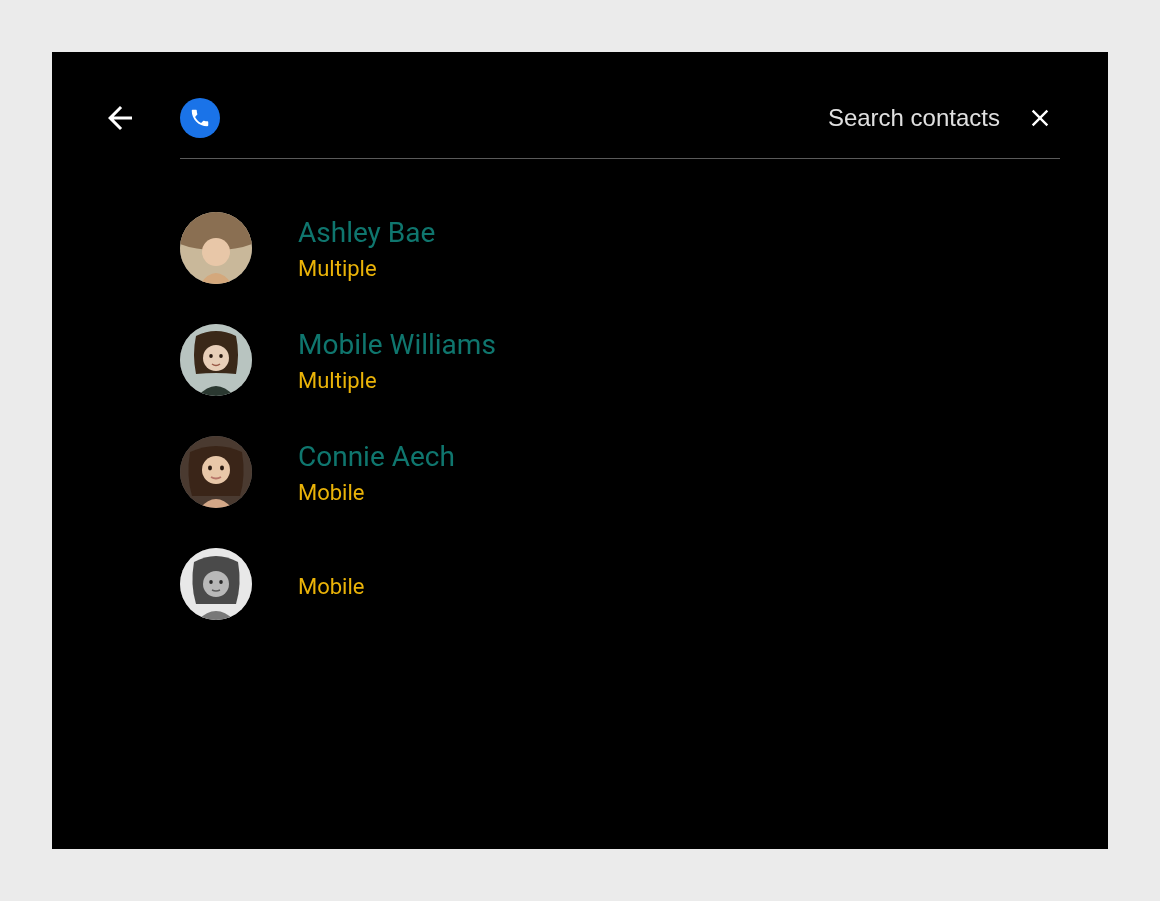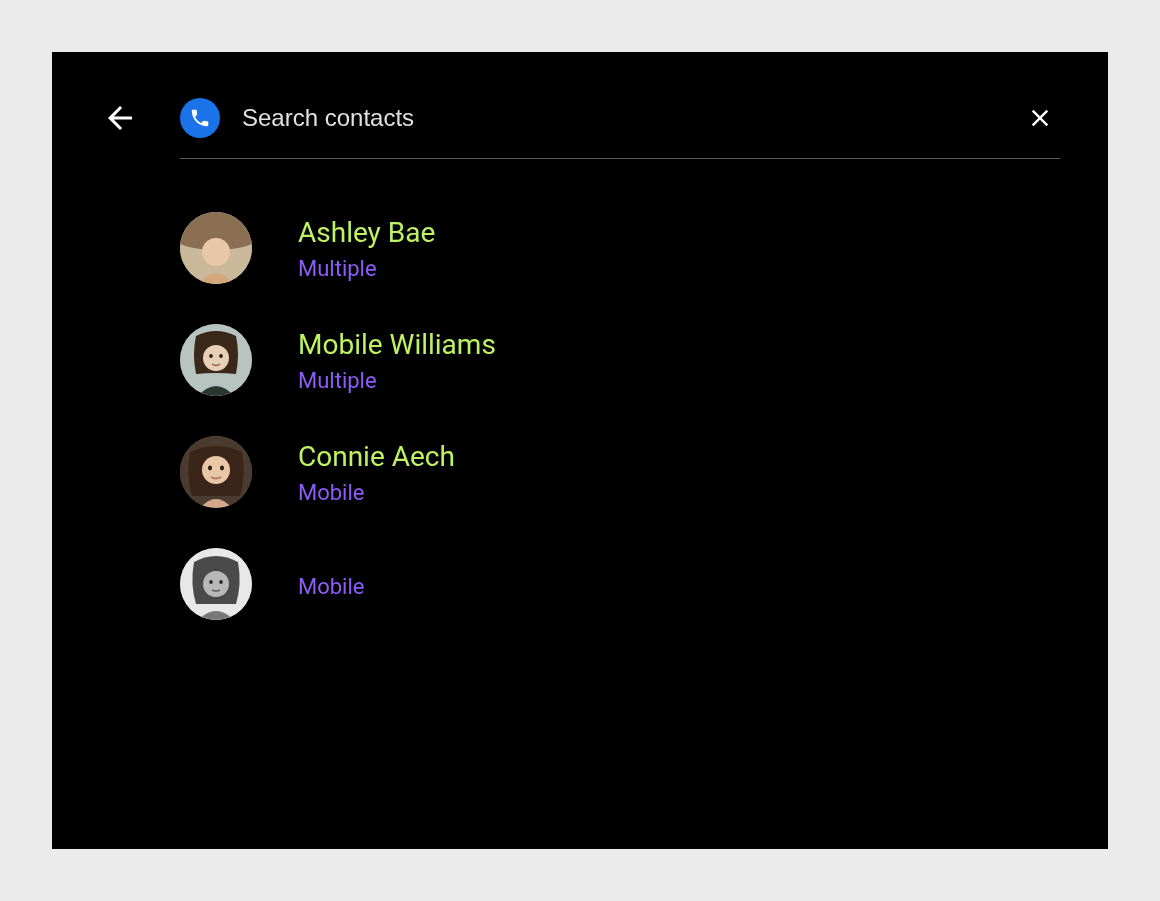--- a/index.html
+++ b/index.html
@@ -69,20 +69,21 @@
       fill: #ffffff;
     }
     .search-input {
       flex: 1;
       background: transparent;
       border: none;
       outline: none;
       color: #ffffff;
       font-size: 24px;
       font-weight: 400;
+      text-align: right;
     }
     .search-input::placeholder {
       color: #e0e0e0;
     }
     .close-btn {
       width: 40px;
       height: 40px;
       display: flex;
       align-items: center;
       justify-content: center;
@@ -116,27 +117,27 @@
     }
     .avatar-svg {
       width: 100%;
       height: 100%;
     }
     .contact-info {
       display: flex;
       flex-direction: column;
     }
     .contact-name {
-      color: #bef264;
+      color: #0f766e;
       font-size: 28px;
       font-weight: 400;
       line-height: 1.3;
     }
     .contact-label {
-      color: #8b5cf6;
+      color: #eab308;
       font-size: 22px;
       font-weight: 400;
       margin-top: 4px;
     }
   </style>
 </head>
 <body>
 
 <div class="screen">
   <div class="header">

